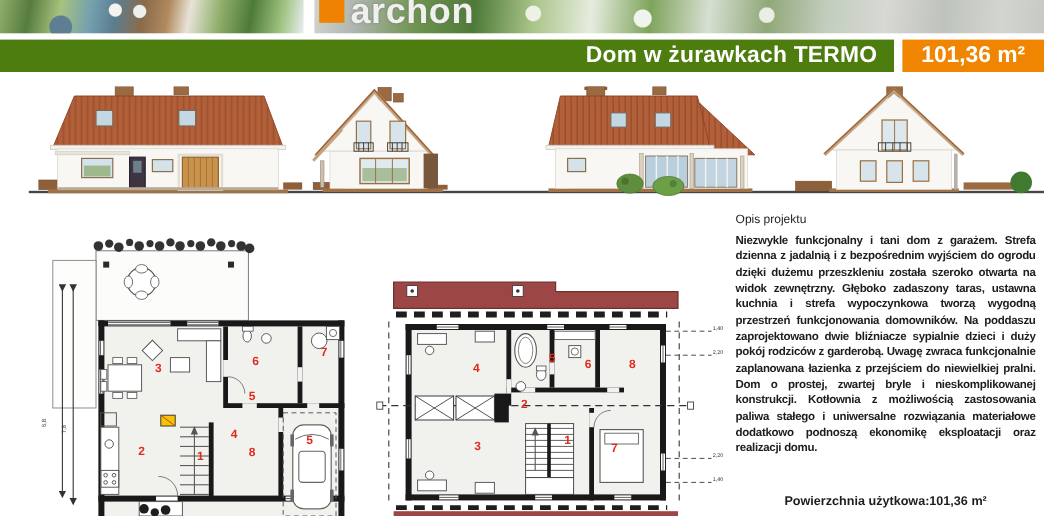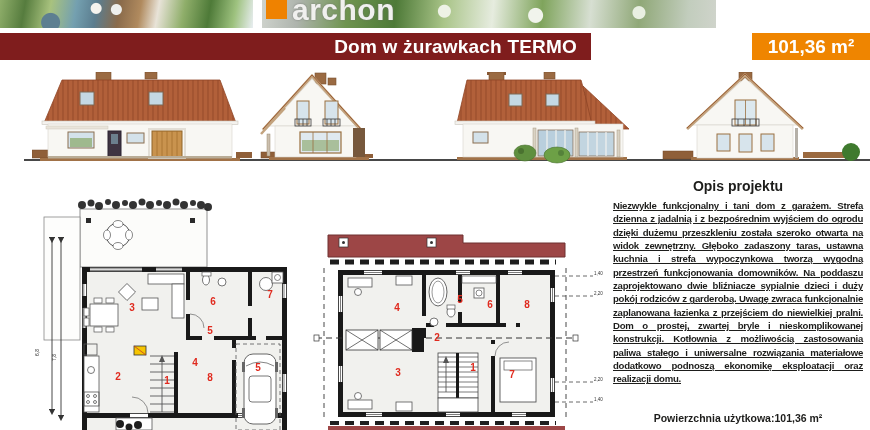--- a/index.html
+++ b/index.html
@@ -3,41 +3,41 @@
 <meta charset="utf-8">
 <style>
   html,body{margin:0;padding:0;}
   body{
     width:870px;height:430px;position:relative;overflow:hidden;background:#fff;
     font-family:"Liberation Sans",sans-serif;
   }
   .abs{position:absolute;}
 
   
-  .photo-strip{left:0;top:0;width:716px;height:28px;overflow:hidden;background:#fff;}
+  .photo-strip{left:0;top:0;width:870px;height:28px;overflow:hidden;background:#fff;}
   .seg{position:absolute;top:0;height:28px;}
   .seg1{left:0;width:253px;
     background:
       radial-gradient(circle at 38% 30%, #f4f3ef 0 5px, rgba(0,0,0,0) 6px),
       radial-gradient(circle at 46% 34%, #eef0ee 0 5px, rgba(0,0,0,0) 6px),
       radial-gradient(circle at 20% 80%, #5d7f91 0 9px, rgba(0,0,0,0) 10px),
       linear-gradient(100deg,#8fae6a 0%,#567c3e 10%,#a8c27e 20%,#74a0b0 30%,#5b7d8f 38%,#8a6b4b 47%,#b08a5e 55%,#e8e3d8 62%,#8fae6a 72%,#4e7a38 82%,#9ec27f 92%,#e9eef2 100%);}
   .seg2{left:262px;width:608px;
     background:
       radial-gradient(circle at 30% 40%, #eef2e6 0 6px, rgba(0,0,0,0) 7px),
       radial-gradient(circle at 45% 55%, #f1f4ec 0 7px, rgba(0,0,0,0) 8px),
       radial-gradient(circle at 62% 45%, #e9efe2 0 6px, rgba(0,0,0,0) 7px),
       linear-gradient(95deg,#cfd3cd 0%,#aeb4ad 6%,#6f9450 14%,#4e7a38 22%,#a9c488 30%,#e6ecdf 38%,#7fa45c 46%,#d7dfd2 54%,#90a878 62%,#c2cdbd 70%,#d8d8d4 78%,#bfc3bd 86%,#d2d5d0 94%,#c6c9c4 100%);}
   .logo{left:266px;top:-5px;position:absolute;display:flex;align-items:flex-start;gap:5px;}
   .logo-mark{width:21px;height:21px;background:#ef8200;margin-top:3px;}
   .logo-text{font-size:30px;font-weight:bold;color:#f0f0ee;letter-spacing:.5px;line-height:30px;
     text-shadow:0 0 2px rgba(110,110,110,.85);}
 
   
-  .title-bar{left:0;top:33px;width:591px;height:27px;background:#7f1d1d;color:#fff;
+  .title-bar{left:0;top:33px;width:745px;height:27px;background:#4d7c0f;color:#fff;
     font-weight:bold;font-size:19px;text-align:right;line-height:27px;padding-right:14px;
     box-sizing:border-box;letter-spacing:.2px;}
   .area-badge{left:752px;top:33px;width:118px;height:27px;background:#ef8500;color:#fff;
     font-weight:bold;font-size:19px;text-align:center;line-height:27px;}
 
   
   .ground-line{left:24px;top:159px;width:846px;height:2px;background:#474747;}
   .elev{position:absolute;top:72px;height:92px;}
   .e1{left:32px;width:220px;}
   .e2{left:255px;width:120px;}
@@ -47,23 +47,23 @@
   
   .gf-plan{left:30px;top:188px;width:292px;height:242px;}
   .ff-plan{left:308px;top:230px;width:305px;height:200px;}
   .rn{position:absolute;color:#e02a1e;font-weight:bold;font-size:10px;
     transform:translate(-50%,-50%);line-height:10px;}
   .dim{position:absolute;font-size:5px;color:#333;transform:rotate(-90deg);line-height:5px;}
   .mark{position:absolute;font-size:4.5px;color:#333;line-height:5px;}
 
   
   .desc{left:613px;top:178px;width:250px;color:#1d1d1b;}
-  .desc h3{font-size:14px;margin:0 0 5px 0;font-weight:bold;text-align:center;}
+  .desc h3{font-size:10px;margin:0 0 5px 0;font-weight:normal;}
   .desc p{font-size:9.6px;line-height:13.35px;text-align:justify;font-weight:bold;
-    letter-spacing:-0.25px;margin:0;text-decoration:underline;}
+    letter-spacing:-0.25px;margin:0;}
   .summary{left:613px;top:412px;width:250px;display:flex;justify-content:center;
     font-weight:bold;font-size:10.5px;color:#1d1d1b;}
 </style>
 </head>
 <body>
 
 <svg width="0" height="0" style="position:absolute" aria-hidden="true">
   <defs>
     <pattern id="roofTex" width="5" height="6" patternUnits="userSpaceOnUse">
       <rect width="5" height="6" fill="#b2603a"></rect>

